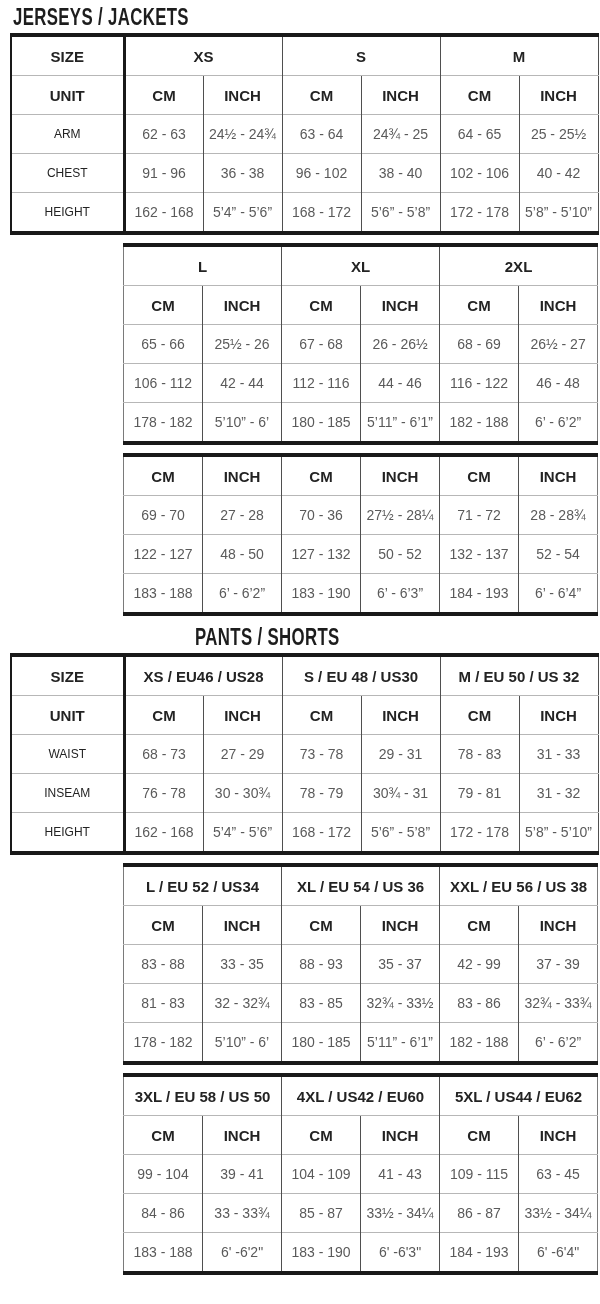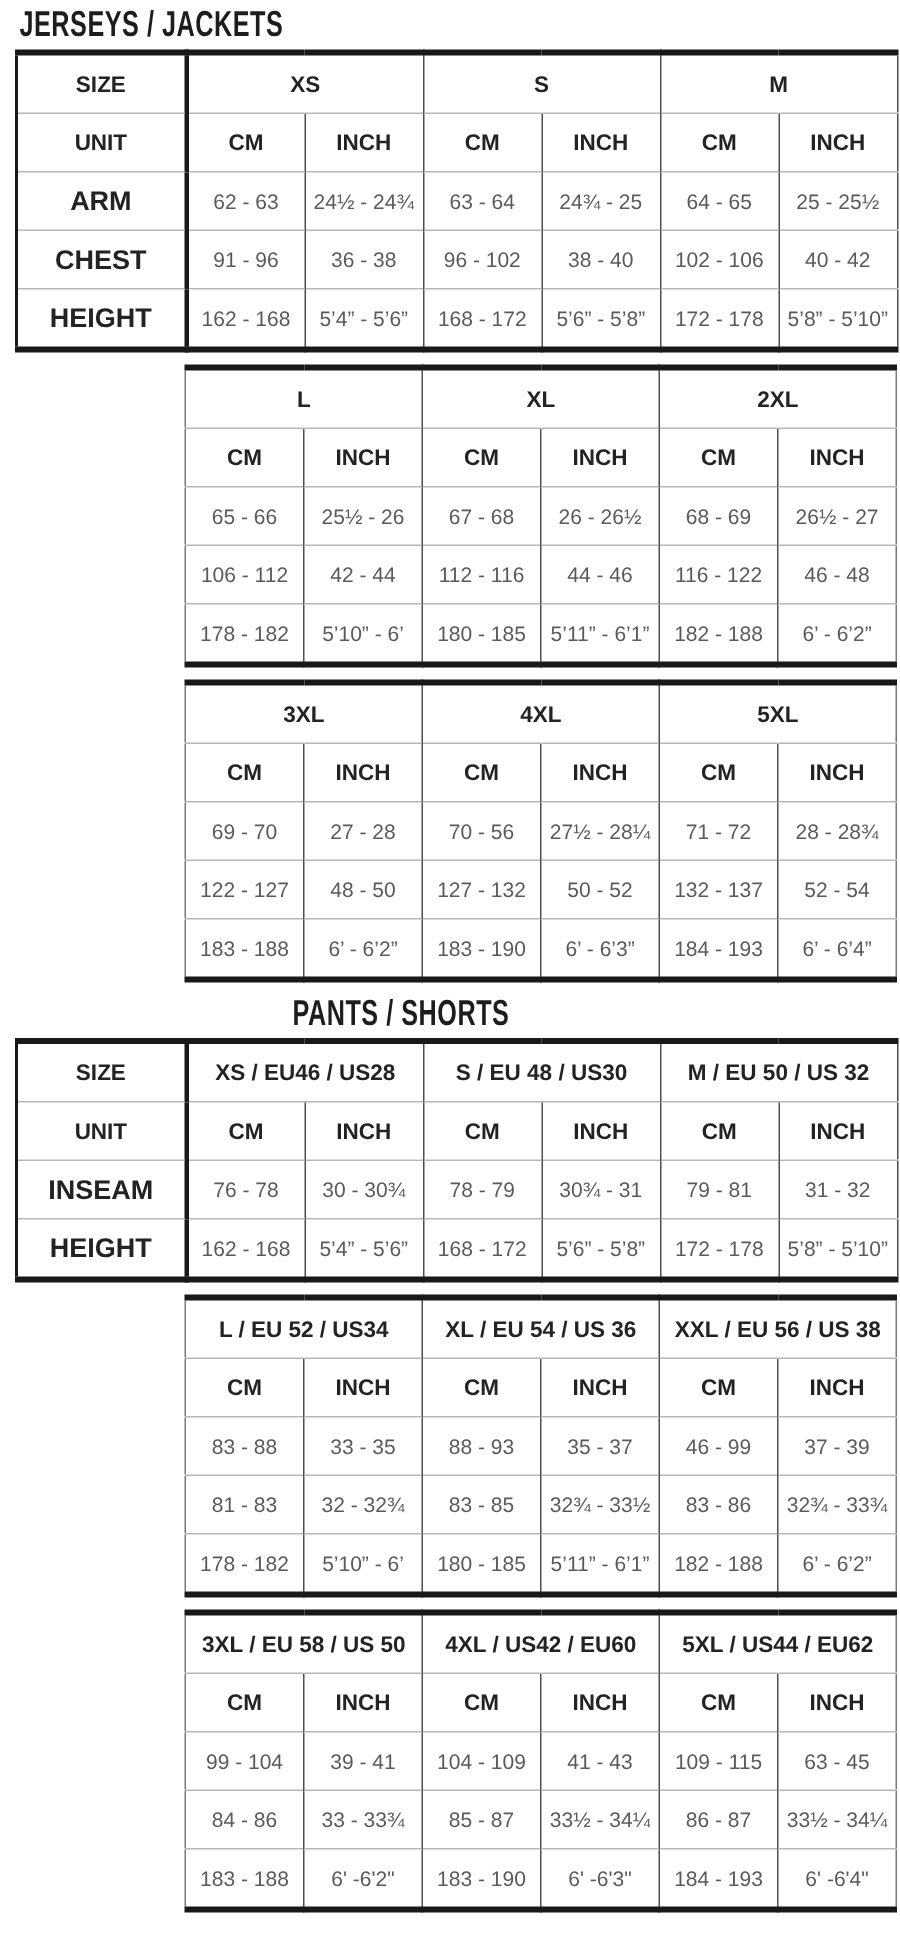--- a/index.html
+++ b/index.html
@@ -58,21 +58,21 @@
     padding:0 1px;
     white-space:nowrap;
     overflow:visible;
     border-left:1px solid var(--vline);
     border-top:1px solid var(--hline);
   }
   .sz tr:first-child td{border-top:none;}
   .sz td:first-child{border-left:none;}
   td.cut{border-right:3px solid var(--bk);}
   td.hdr{font-weight:bold;color:var(--hdr-text);font-size:15px;}
-  td.lbl{font-weight:bold;color:var(--hdr-text);font-size:18px;}
+  td.lbl{font-weight:normal;color:var(--hdr-text);font-size:12px;}
   td.val{color:var(--val-text);font-size:14px;font-weight:normal;}
 </style>
 </head>
 <body>
 
 <div class="sheet">
 
   <div class="heading">
     <span class="ht">JERSEYS / JACKETS</span>
   </div>
@@ -187,36 +187,31 @@
     <colgroup>
       <col style="width:79px">
         <col style="width:79px">
         <col style="width:79px">
         <col style="width:79px">
         <col style="width:79px">
         <col style="width:79px">
     </colgroup>
     <tbody>
       <tr>
-        <td class="hdr" colspan="2">3XL</td>
-        <td class="hdr" colspan="2">4XL</td>
-        <td class="hdr" colspan="2">5XL</td>
-      </tr>
-      <tr>
         <td class="hdr">CM</td>
         <td class="hdr">INCH</td>
         <td class="hdr">CM</td>
         <td class="hdr">INCH</td>
         <td class="hdr">CM</td>
         <td class="hdr">INCH</td>
       </tr>
       <tr>
         <td class="val">69 - 70</td>
         <td class="val">27 - 28</td>
-        <td class="val">70 - 56</td>
+        <td class="val">70 - 36</td>
         <td class="val">27½ - 28¼</td>
         <td class="val">71 - 72</td>
         <td class="val">28 - 28¾</td>
       </tr>
       <tr>
         <td class="val">122 - 127</td>
         <td class="val">48 - 50</td>
         <td class="val">127 - 132</td>
         <td class="val">50 - 52</td>
         <td class="val">132 - 137</td>
@@ -255,20 +250,29 @@
         <td class="hdr" colspan="2">M / EU 50 / US 32</td>
       </tr>
       <tr>
         <td class="hdr cut">UNIT</td>
         <td class="hdr">CM</td>
         <td class="hdr">INCH</td>
         <td class="hdr">CM</td>
         <td class="hdr">INCH</td>
         <td class="hdr">CM</td>
         <td class="hdr">INCH</td>
+      </tr>
+      <tr>
+        <td class="lbl cut">WAIST</td>
+        <td class="val">68 - 73</td>
+        <td class="val">27 - 29</td>
+        <td class="val">73 - 78</td>
+        <td class="val">29 - 31</td>
+        <td class="val">78 - 83</td>
+        <td class="val">31 - 33</td>
       </tr>
       <tr>
         <td class="lbl cut">INSEAM</td>
         <td class="val">76 - 78</td>
         <td class="val">30 - 30¾</td>
         <td class="val">78 - 79</td>
         <td class="val">30¾ - 31</td>
         <td class="val">79 - 81</td>
         <td class="val">31 - 32</td>
       </tr>
@@ -305,21 +309,21 @@
         <td class="hdr">CM</td>
         <td class="hdr">INCH</td>
         <td class="hdr">CM</td>
         <td class="hdr">INCH</td>
       </tr>
       <tr>
         <td class="val">83 - 88</td>
         <td class="val">33 - 35</td>
         <td class="val">88 - 93</td>
         <td class="val">35 - 37</td>
-        <td class="val">46 - 99</td>
+        <td class="val">42 - 99</td>
         <td class="val">37 - 39</td>
       </tr>
       <tr>
         <td class="val">81 - 83</td>
         <td class="val">32 - 32¾</td>
         <td class="val">83 - 85</td>
         <td class="val">32¾ - 33½</td>
         <td class="val">83 - 86</td>
         <td class="val">32¾ - 33¾</td>
       </tr>

